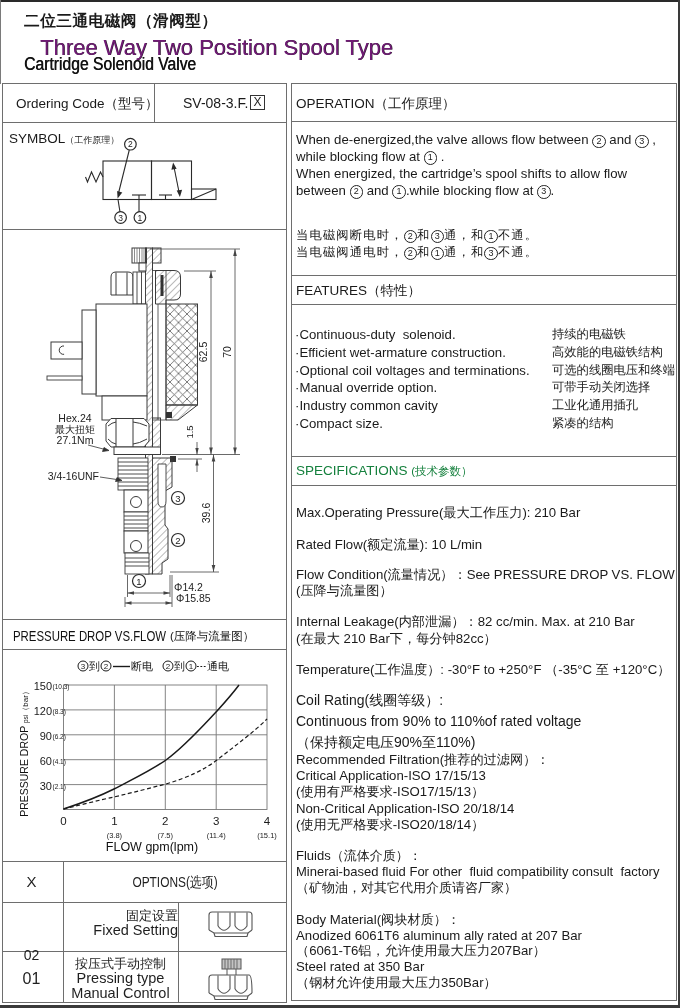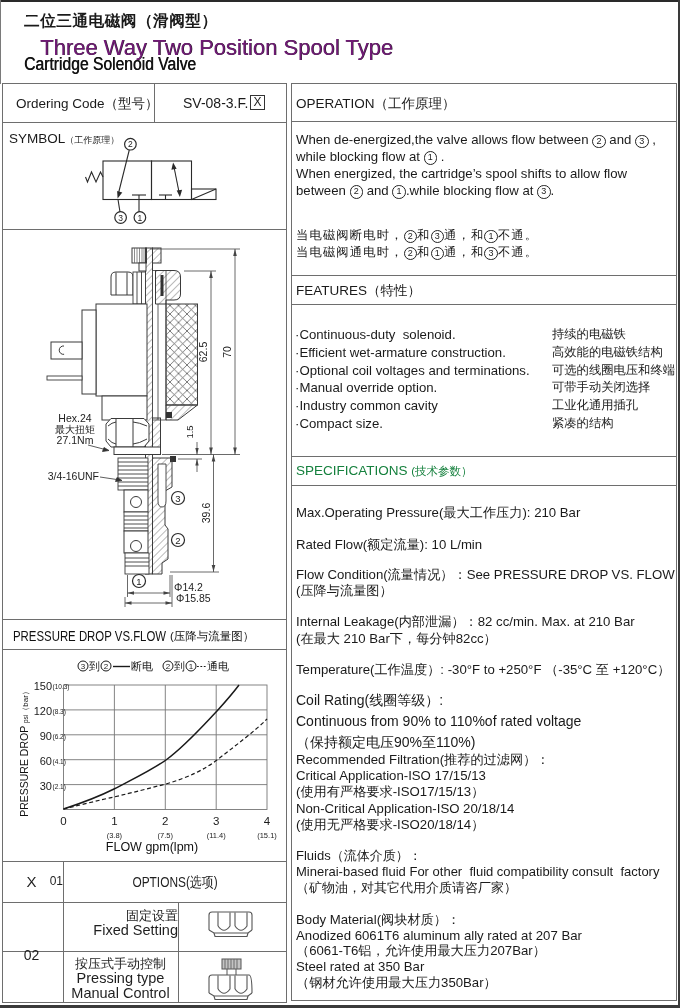--- a/index.html
+++ b/index.html
@@ -369,21 +369,21 @@
 <div class="hl" style="left:2px;top:951px;width:285px"></div>
 
 <div class="vl" style="left:63px;top:861px;height:142px"></div>
 
 <div class="vl" style="left:178px;top:902px;height:101px"></div>
 
 <div class="abs" style="left:0px;top:873px;width:63px;text-align:center;font-size:15px">X</div>
 
 <div class="abs" style="left:63px;top:873px;width:224px;text-align:center;font-size:14.5px;transform:scaleX(0.82)">OPTIONS(选项)</div>
 
-<div class="abs" style="left:0px;top:874px;width:63px;text-align:right;font-size:12px">01</div>
+<div class="abs" style="left:0px;top:970px;width:63px;text-align:center;font-size:16px">01</div>
 
 <div class="abs" style="left:63px;top:908px;width:115px;text-align:right;font-size:13px;line-height:15px">固定设置<br><span style="font-size:14.5px">Fixed Setting</span></div>
 
 <svg class="abs" style="left:178px;top:902px" width="109" height="49" viewBox="0 0 109 49">
   <g fill="none" stroke="#555" stroke-width="1.1">
     <path d="M31,28 L31,13 Q31,10 34,10 L71,10 Q74,10 74,13 L74,28" fill="#fff"></path>
     <line x1="40" y1="10.5" x2="40" y2="24"></line>
     <path d="M40,24 Q46,32.5 52,24 L52,10.5"></path>
     <line x1="57" y1="10.5" x2="57" y2="24"></line>
     <path d="M57,24 Q63,32.5 69,24 L69,10.5"></path>

